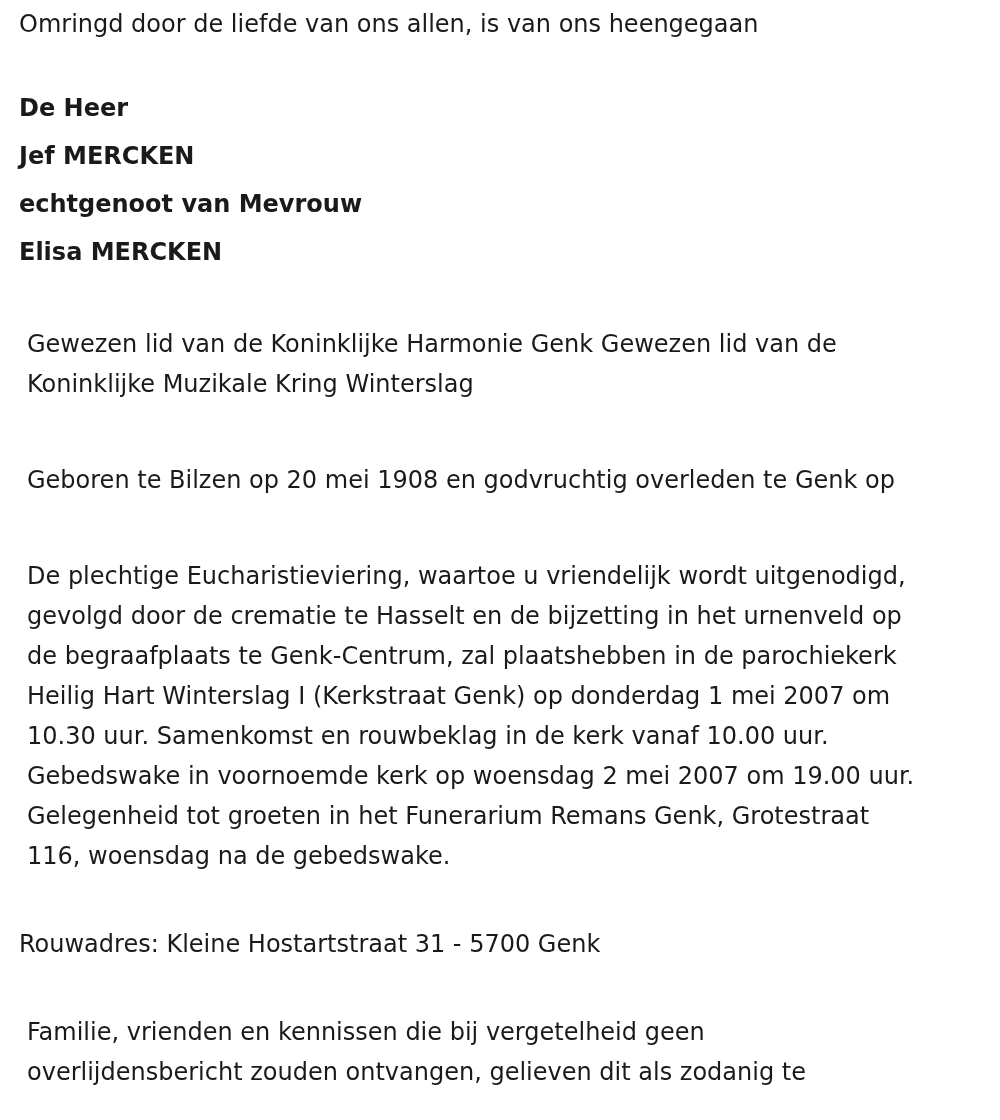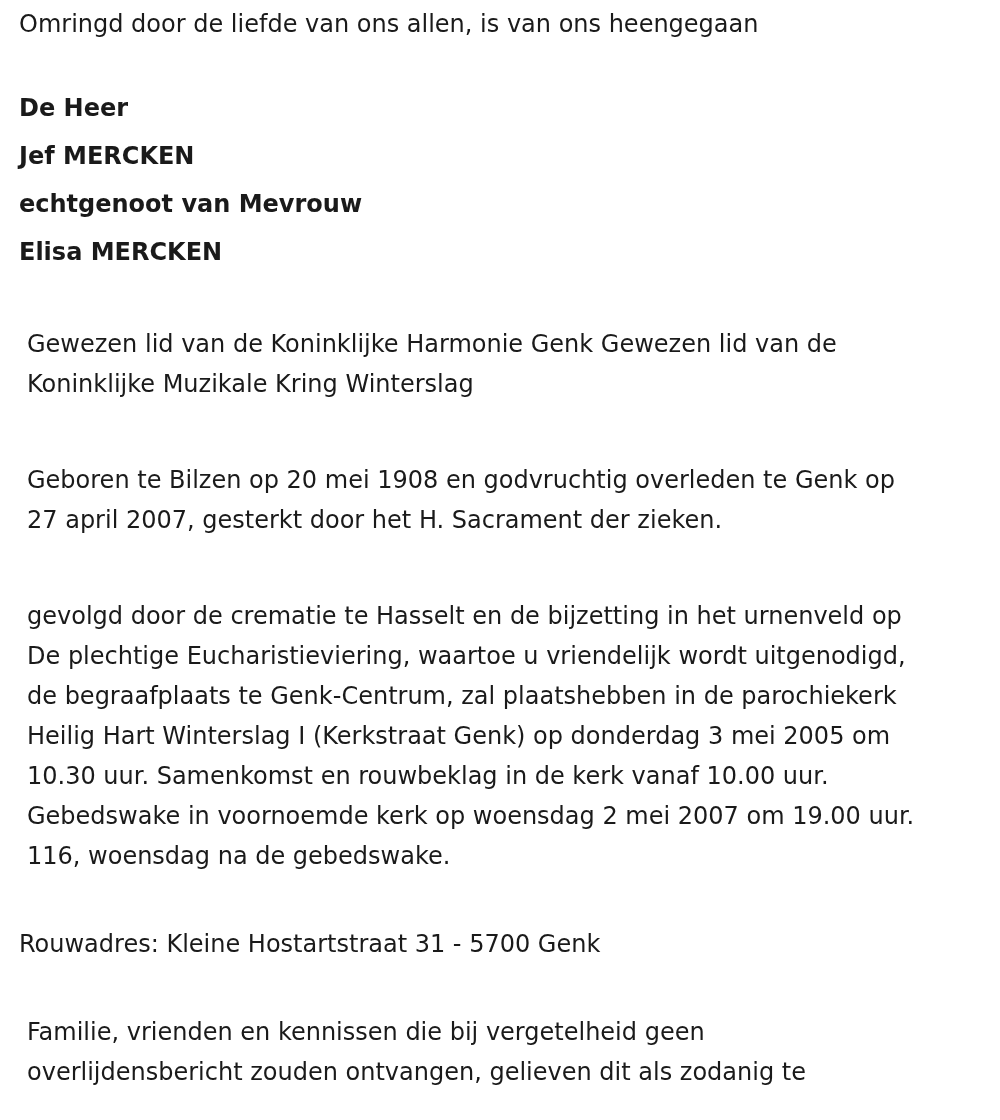--- a/index.html
+++ b/index.html
@@ -34,31 +34,31 @@
   <div class="gap"></div>
 
   <div class="p">
     <div class="line">Gewezen lid van de Koninklijke Harmonie Genk Gewezen lid van de</div>
     <div class="line">Koninklijke Muzikale Kring Winterslag</div>
   </div>
   <div class="gap"></div>
 
   <div class="p">
     <div class="line">Geboren te Bilzen op 20 mei 1908 en godvruchtig overleden te Genk op</div>
-    <div class="line">27 april 2007, gesterkt door het H. Sacrament der zieken.</div>
   </div>
   <div class="gap"></div>
 
   <div class="p">
+    <div class="line">De plechtige Eucharistieviering, waartoe u vriendelijk wordt uitgenodigd,</div>
     <div class="line">gevolgd door de crematie te Hasselt en de bijzetting in het urnenveld op</div>
-    <div class="line">De plechtige Eucharistieviering, waartoe u vriendelijk wordt uitgenodigd,</div>
     <div class="line">de begraafplaats te Genk-Centrum, zal plaatshebben in de parochiekerk</div>
-    <div class="line">Heilig Hart Winterslag I (Kerkstraat Genk) op donderdag 3 mei 2005 om</div>
+    <div class="line">Heilig Hart Winterslag I (Kerkstraat Genk) op donderdag 1 mei 2007 om</div>
     <div class="line">10.30 uur. Samenkomst en rouwbeklag in de kerk vanaf 10.00 uur.</div>
     <div class="line">Gebedswake in voornoemde kerk op woensdag 2 mei 2007 om 19.00 uur.</div>
+    <div class="line">Gelegenheid tot groeten in het Funerarium Remans Genk, Grotestraat</div>
     <div class="line">116, woensdag na de gebedswake.</div>
   </div>
   <div class="gap"></div>
 
   <div class="line">Rouwadres: Kleine Hostartstraat 31 - 5700 Genk</div>
   <div class="gap"></div>
 
   <div class="p">
     <div class="line">Familie, vrienden en kennissen die bij vergetelheid geen</div>
     <div class="line">overlijdensbericht zouden ontvangen, gelieven dit als zodanig te</div>

